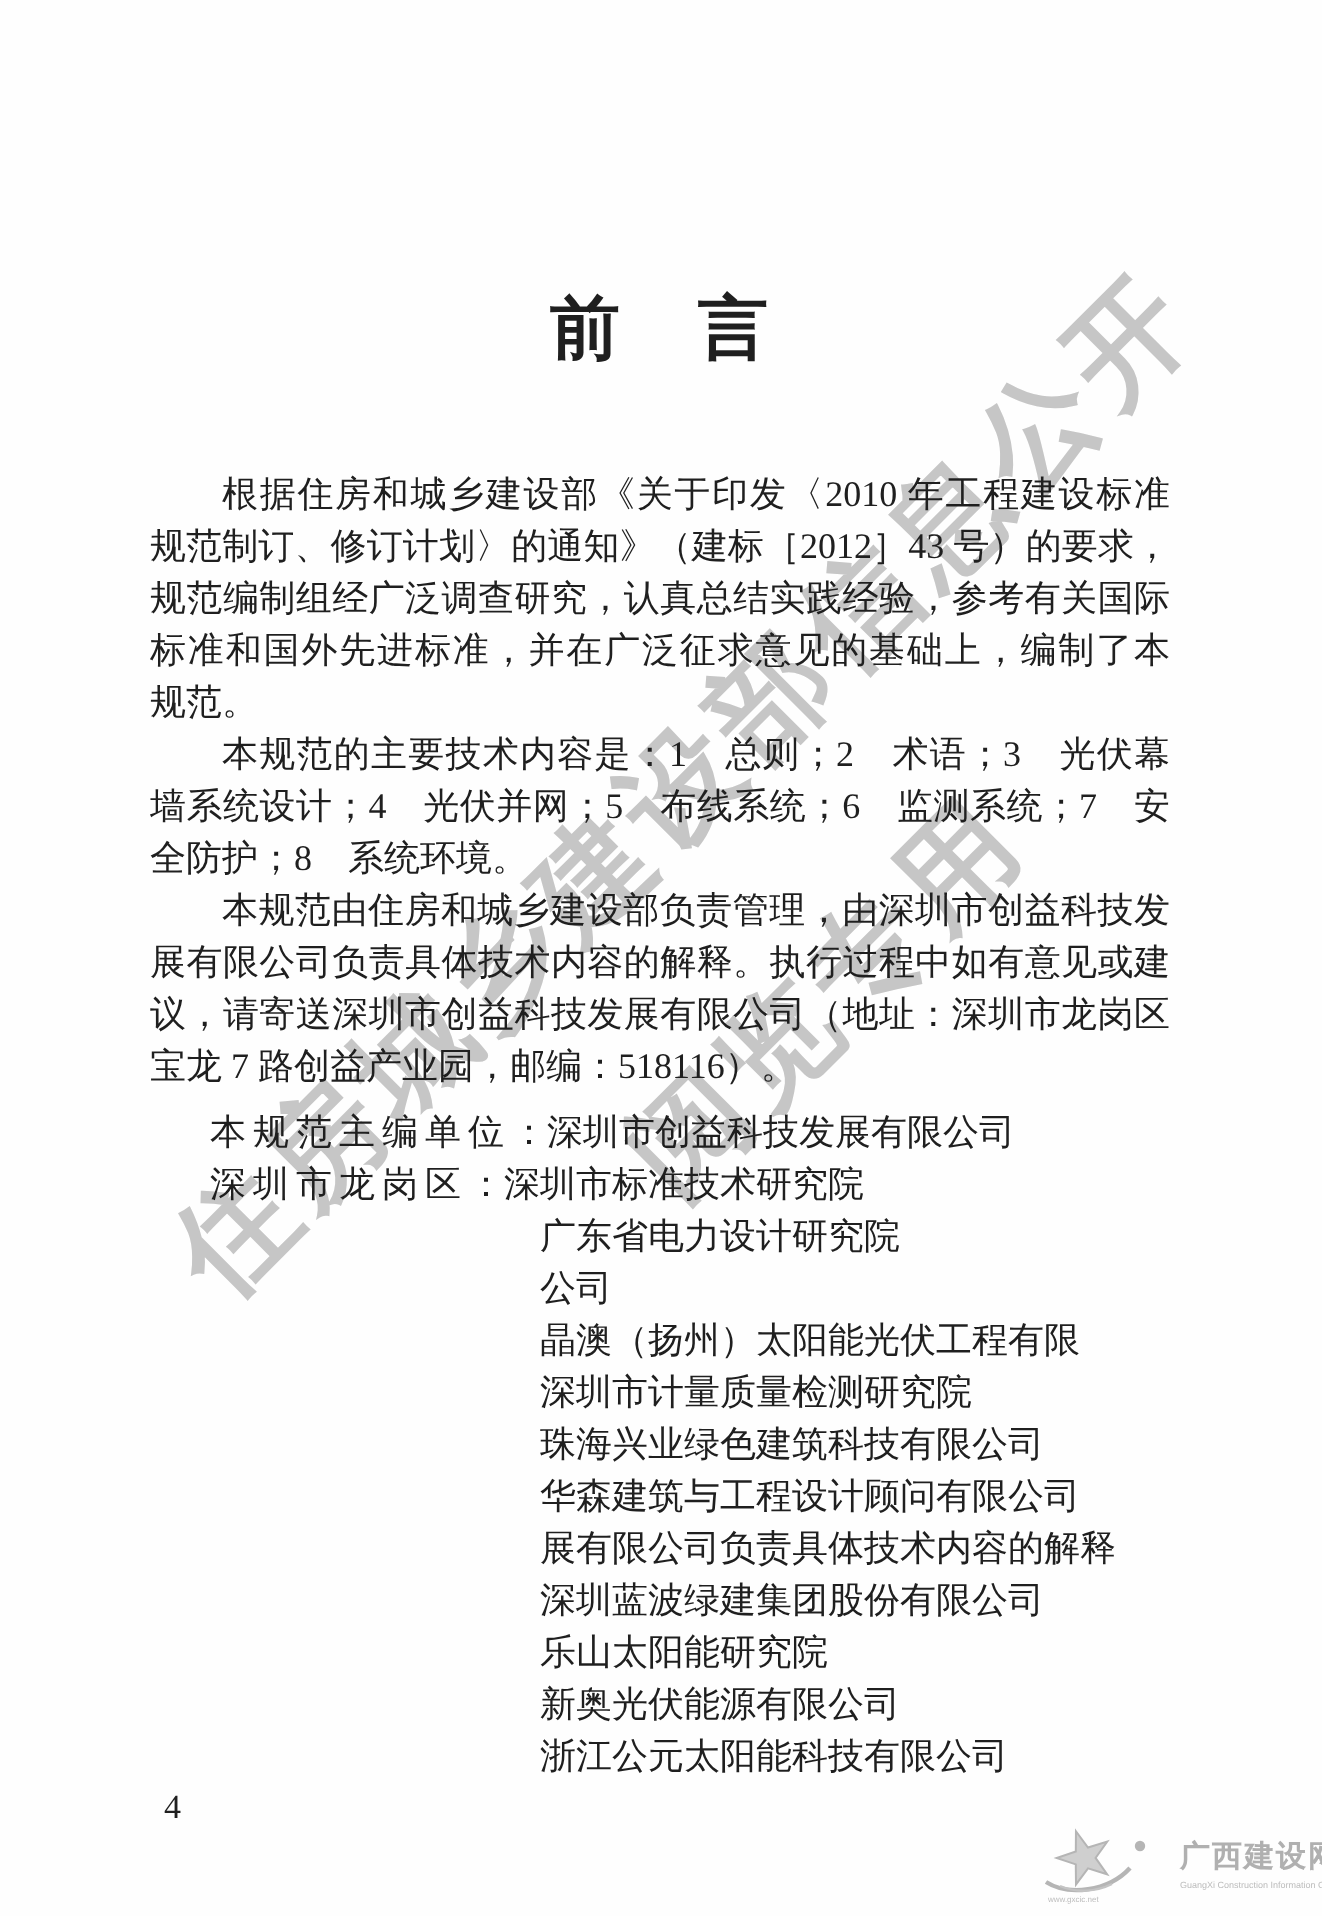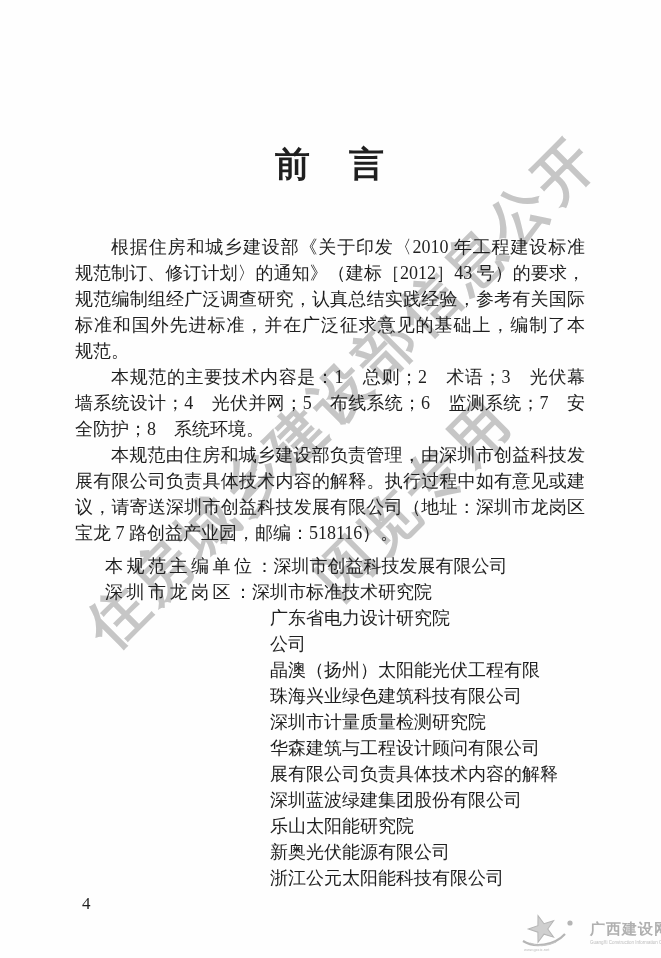--- a/index.html
+++ b/index.html
@@ -123,22 +123,22 @@
         <div class="line end">宝龙 7 路创益产业园，邮编：518116）。</div>
       </div>
     <div class="editor-lines">
         <div class="ed-line"><span class="ed-label">本规范主编单位</span><span>：</span><span>深圳市创益科技发展有限公司</span></div>
         <div class="ed-line"><span class="ed-label">深圳市龙岗区</span><span>：</span><span>深圳市标准技术研究院</span></div>
       </div>
     <div>
         <div class="cont-line">广东省电力设计研究院</div>
         <div class="cont-line">公司</div>
         <div class="cont-line">晶澳（扬州）太阳能光伏工程有限</div>
+        <div class="cont-line">深圳市计量质量检测研究院</div>
         <div class="cont-line">珠海兴业绿色建筑科技有限公司</div>
-        <div class="cont-line">深圳市计量质量检测研究院</div>
         <div class="cont-line">华森建筑与工程设计顾问有限公司</div>
         <div class="cont-line">展有限公司负责具体技术内容的解释</div>
         <div class="cont-line">深圳蓝波绿建集团股份有限公司</div>
         <div class="cont-line">乐山太阳能研究院</div>
         <div class="cont-line">新奥光伏能源有限公司</div>
         <div class="cont-line">浙江公元太阳能科技有限公司</div>
       </div>
   </div>
 
   <div class="pageno">4</div>

